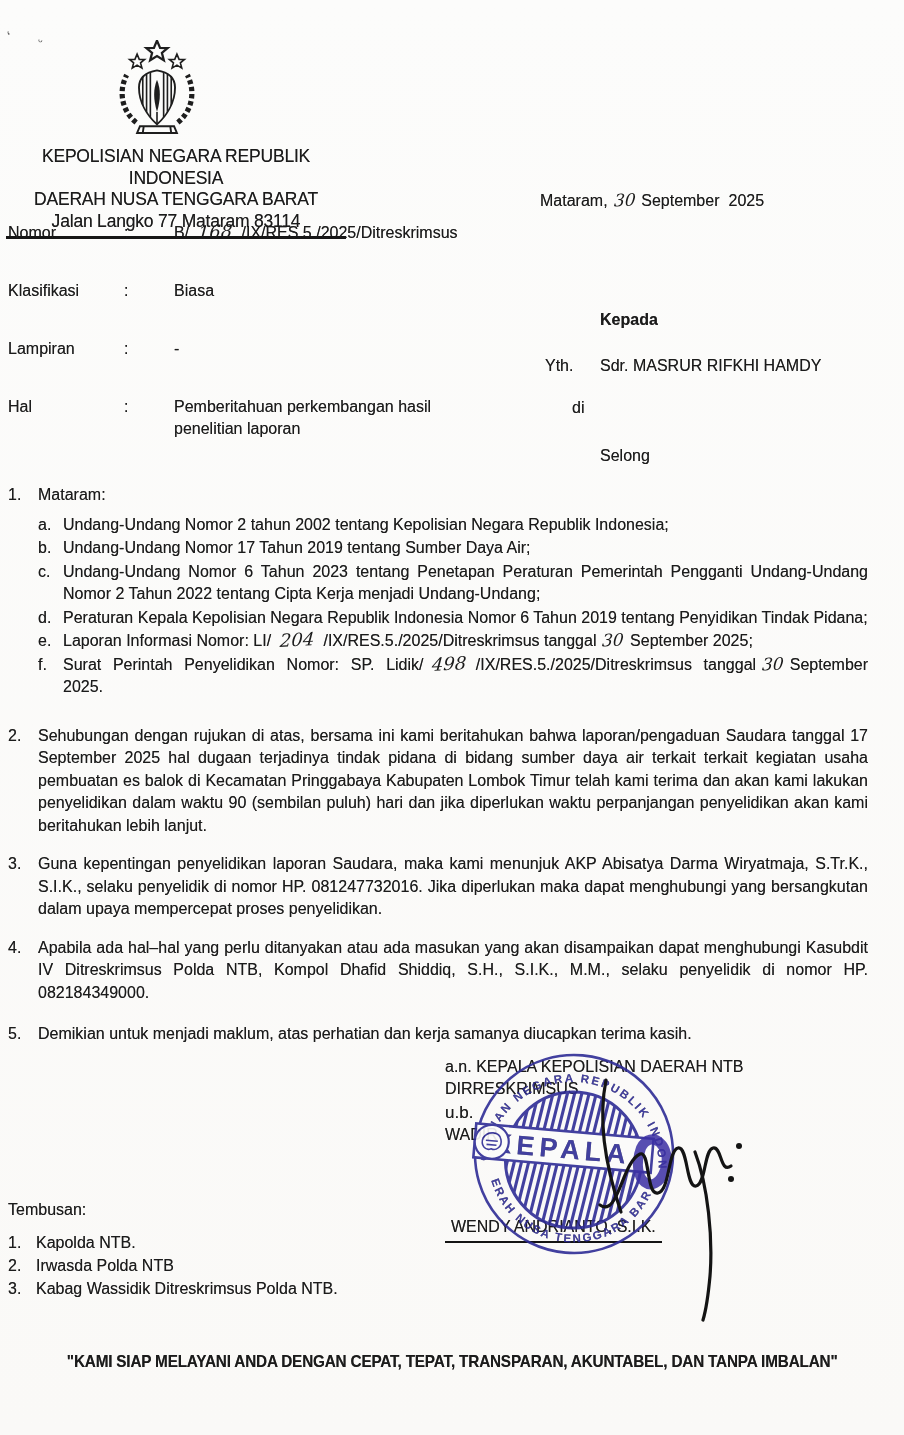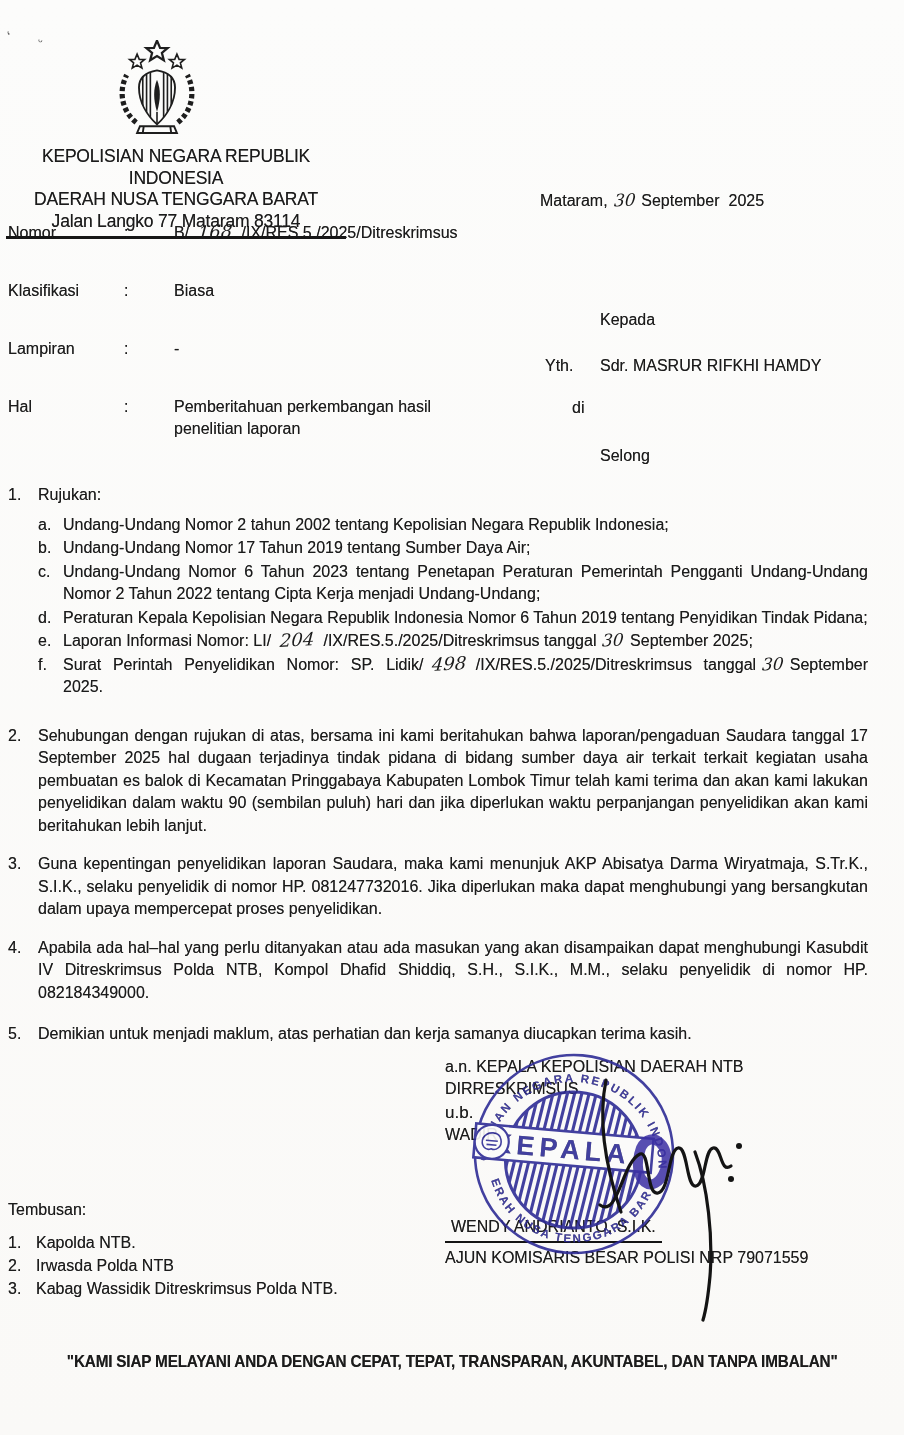--- a/index.html
+++ b/index.html
@@ -146,31 +146,31 @@
     <span>-</span>
 
     <span>Hal</span>
     <span>:</span>
     <span>
       <div>Pemberitahuan perkembangan hasil</div>
       <div>penelitian laporan</div>
     </span>
   </div>
 
-  <span class="abs recip" style="left:600px; top:311px;">Kepada</span>
+  <span class="abs recip" style="left:600px; top:311px;font-weight:bold;">Kepada</span>
   <span class="abs recip" style="left:545px; top:357px;">Yth.</span>
   <span class="abs recip" style="left:600px; top:357px;">Sdr. MASRUR RIFKHI HAMDY</span>
   <span class="abs recip" style="left:572px; top:399px;">di</span>
   <span class="abs recip" style="left:600px; top:431px;margin-top:16px;">Selong</span>
 
   <div class="abs body-list">
 
     <div class="row title-row">
       <span class="num">1.</span>
-      <div class="content">Rujukan:</div>
+      <div class="content">Mataram:</div>
     </div>
 
     <div class="subrow">
       <span class="letter">a.</span>
       <div class="content">Undang-Undang Nomor 2 tahun 2002 tentang Kepolisian Negara Republik Indonesia;</div>
     </div>
     <div class="subrow">
       <span class="letter">b.</span>
       <div class="content">Undang-Undang Nomor 17 Tahun 2019 tentang Sumber Daya Air;</div>
     </div>
@@ -212,21 +212,20 @@
     </div>
   </div>
 
   <div class="abs sig">
     <div>a.n. KEPALA KEPOLISIAN DAERAH NTB</div>
     <div>DIRRESKRIMSUS</div>
     <div class="ub">u.b.</div>
     <div>WADIR</div>
     <div class="sig-name-block">
       <span class="sig-name">WENDY ANDRIANTO, S.I.K.</span>
-      <div class="sig-rank">AJUN KOMISARIS BESAR POLISI NRP 79071559</div>
     </div>
   </div>
 
   <div class="abs tembusan">
     <div class="t-title">Tembusan:</div>
     <div class="trow">
       <span class="num">1.</span>
       <span>Kapolda NTB.</span>
     </div>
     <div class="trow">

